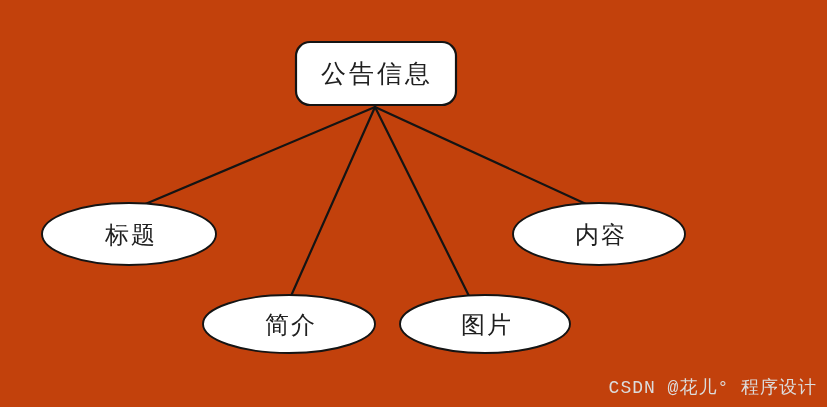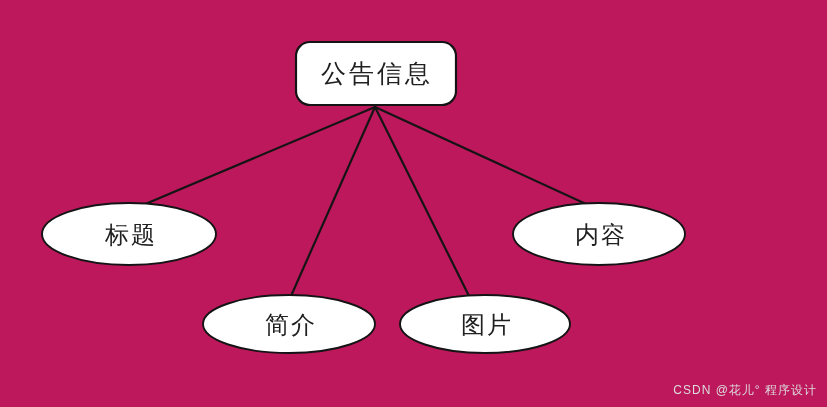--- a/index.html
+++ b/index.html
@@ -8,21 +8,21 @@
     padding: 0;
     background: #ffffff;
   }
   body {
     font-family: "DejaVu Sans", "Liberation Sans", sans-serif;
   }
   #canvas {
     position: relative;
     width: 827px;
     height: 407px;
-    background: #be185d;
+    background: #c2410c;
     overflow: hidden;
     text-align: center;
   }
   #diagram-svg {
     position: absolute;
     left: 0;
     top: 0;
     width: 827px;
     height: 407px;
   }
@@ -51,22 +51,22 @@
     user-select: none;
   }
   .node-label.root-label {
     font-size: 25px;
     letter-spacing: 3px;
   }
   .watermark {
     position: absolute;
     right: 10px;
     bottom: 8px;
-    font-family: Liberation Sans, sans-serif;
-    font-size: 12px;
+    font-family: Liberation Mono, monospace;
+    font-size: 18px;
     color: #dcdcdc;
     letter-spacing: 1px;
     white-space: nowrap;
     -webkit-user-select: none;
     user-select: none;
   }
 </style>
 </head>
 <body>
 

